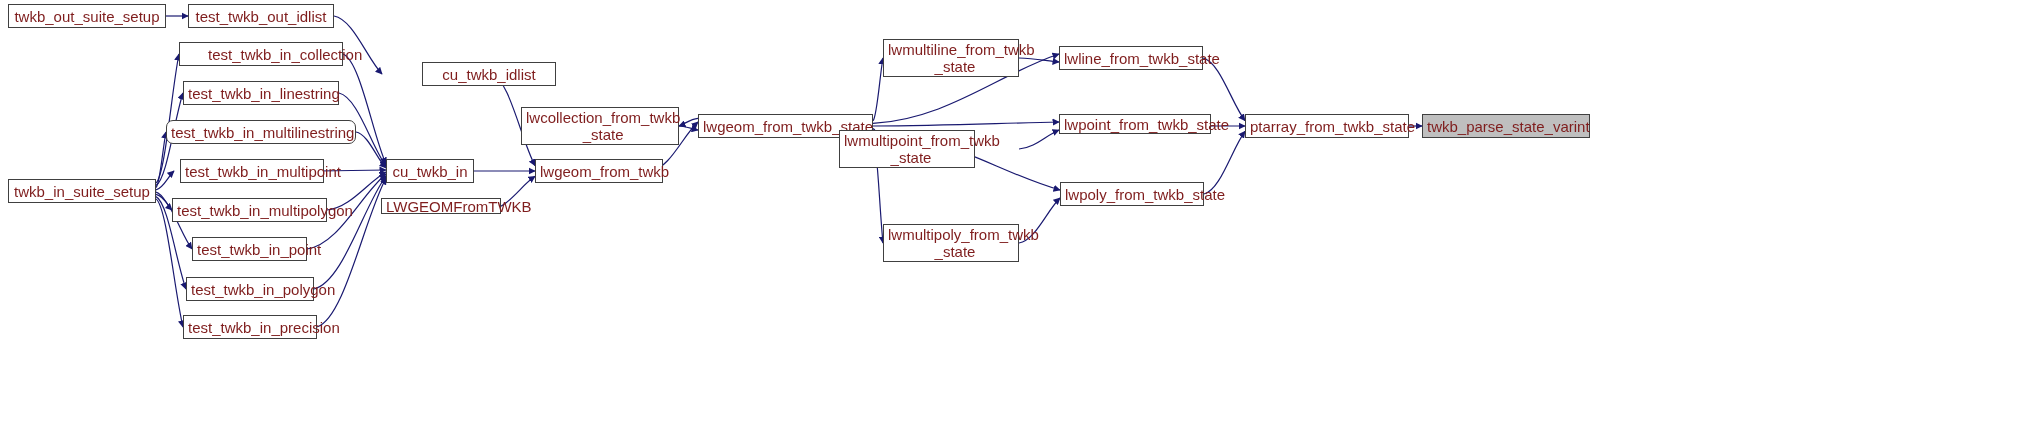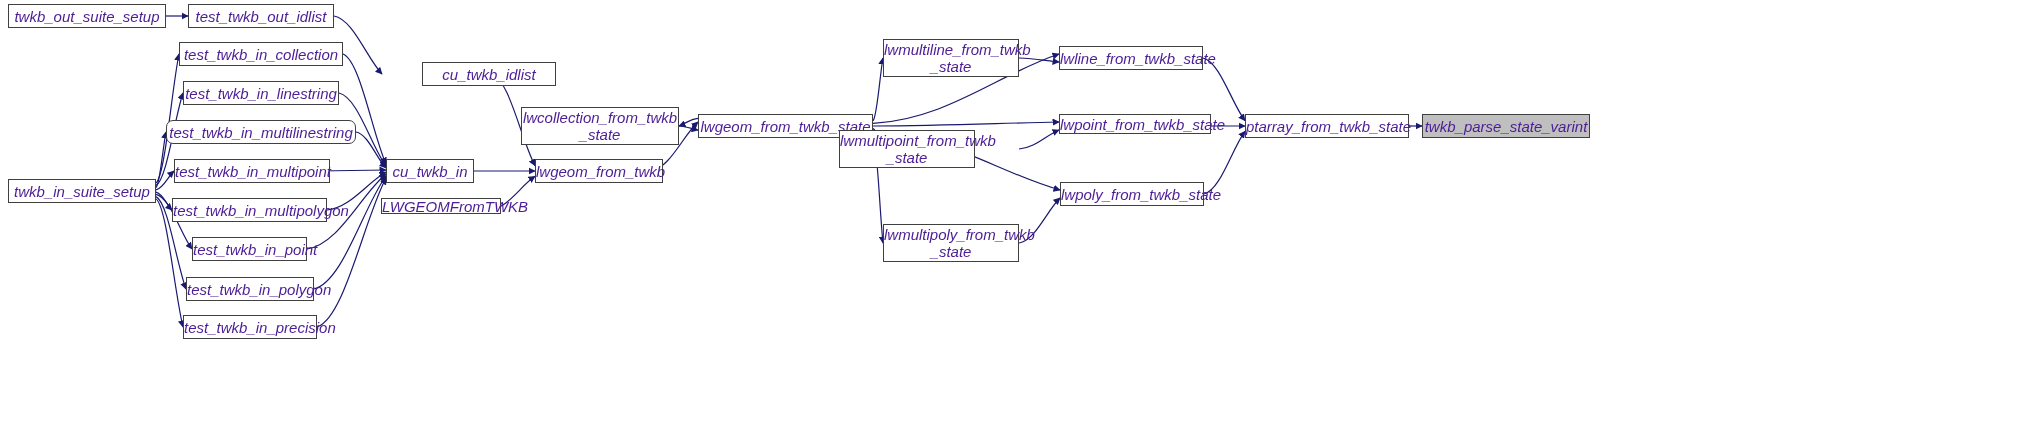--- a/index.html
+++ b/index.html
@@ -9,30 +9,28 @@
     background:#ffffff;
     font-family:"Liberation Sans", sans-serif;
     overflow:hidden;
   }
   #edges{position:absolute;left:0;top:0;width:2024px;height:443px;pointer-events:none;}
   .node{
     position:absolute;
     box-sizing:border-box;
     border:1px solid #404040;
     background:#ffffff;
-    color:#4c1d95;
+    color:#7f1d1d;
     font-size:15px;
     line-height:17px;
     display:flex;
     align-items:center;
-    justify-content:center;
     text-align:center;
     white-space:pre-line;
     letter-spacing:0px;
-    font-style:italic;
   }
   .node.highlight{background:#bfbfbf;}
   .node .lbl{display:block;width:100%;padding:0 4px;}
 </style>
 </head>
 <body>
 
 <div id="canvas">
   <svg id="edges" xmlns="http://www.w3.org/2000/svg">
     <defs>
@@ -76,36 +74,36 @@
         <path d="M 1019 243 C 1035.4 240.3, 1046.88 210.6, 1060 198" fill="none" stroke="#191970" stroke-width="1.2" marker-end="url(#arrow)"></path>
         <path d="M 1203 58 C 1219.8 61.76, 1231.56 103.12, 1245 120.66666666666667" fill="none" stroke="#191970" stroke-width="1.2" marker-end="url(#arrow)"></path>
         <path d="M 1211 126 L 1245 126" fill="none" stroke="#191970" stroke-width="1.2" marker-end="url(#arrow)"></path>
         <path d="M 1204 194 C 1220.4 190.24, 1231.88 148.88, 1245 131.33333333333334" fill="none" stroke="#191970" stroke-width="1.2" marker-end="url(#arrow)"></path>
         <path d="M 1409 126 L 1422 126" fill="none" stroke="#191970" stroke-width="1.2" marker-end="url(#arrow)"></path>
       </g>
   </svg>
   <div id="node-layer">
       <div class="node" style="left: 8px; top: 4px; width: 158px; height: 24px;"><span class="lbl">twkb_out_suite_setup</span></div>
       <div class="node" style="left: 188px; top: 4px; width: 146px; height: 24px;"><span class="lbl">test_twkb_out_idlist</span></div>
-      <div class="node" style="left: 179px; top: 42px; width: 164px; height: 24px;"><span class="lbl">test_twkb_in_collection</span></div>
+      <div class="node" style="left: 179px; top: 42px; width: 164px; height: 24px; padding-left: 24px;"><span class="lbl">test_twkb_in_collection</span></div>
       <div class="node" style="left: 382px; top: 62px; width: 134px; height: 24px; margin-left: 40px;"><span class="lbl">cu_twkb_idlist</span></div>
       <div class="node" style="left: 183px; top: 81px; width: 156px; height: 24px;"><span class="lbl">test_twkb_in_linestring</span></div>
       <div class="node" style="left: 166px; top: 120px; width: 190px; height: 24px; border-radius: 7px;"><span class="lbl">test_twkb_in_multilinestring</span></div>
       <div class="node" style="left: 521px; top: 107px; width: 158px; height: 38px;"><span class="lbl">lwcollection_from_twkb
 _state</span></div>
       <div class="node" style="left: 698px; top: 114px; width: 175px; height: 24px;"><span class="lbl">lwgeom_from_twkb_state</span></div>
       <div class="node" style="left: 883px; top: 39px; width: 136px; height: 38px;"><span class="lbl">lwmultiline_from_twkb
 _state</span></div>
       <div class="node" style="left: 1059px; top: 46px; width: 144px; height: 24px;"><span class="lbl">lwline_from_twkb_state</span></div>
       <div class="node" style="left: 1245px; top: 114px; width: 164px; height: 24px;"><span class="lbl">ptarray_from_twkb_state</span></div>
       <div class="node highlight" style="left: 1422px; top: 114px; width: 168px; height: 24px;"><span class="lbl">twkb_parse_state_varint</span></div>
       <div class="node" style="left: 1059px; top: 114px; width: 152px; height: 20px;"><span class="lbl">lwpoint_from_twkb_state</span></div>
       <div class="node" style="left: 839px; top: 130px; width: 136px; height: 38px;"><span class="lbl">lwmultipoint_from_twkb
 _state</span></div>
-      <div class="node" style="left: 174px; top: 159px; width: 156px; height: 24px;"><span class="lbl">test_twkb_in_multipoint</span></div>
+      <div class="node" style="left: 180px; top: 159px; width: 144px; height: 24px;"><span class="lbl">test_twkb_in_multipoint</span></div>
       <div class="node" style="left: 386px; top: 159px; width: 88px; height: 24px;"><span class="lbl">cu_twkb_in</span></div>
       <div class="node" style="left: 535px; top: 159px; width: 128px; height: 24px;"><span class="lbl">lwgeom_from_twkb</span></div>
       <div class="node" style="left: 1060px; top: 182px; width: 144px; height: 24px;"><span class="lbl">lwpoly_from_twkb_state</span></div>
       <div class="node" style="left: 172px; top: 198px; width: 155px; height: 24px;"><span class="lbl">test_twkb_in_multipolygon</span></div>
       <div class="node" style="left: 381px; top: 198px; width: 120px; height: 16px;"><span class="lbl">LWGEOMFromTWKB</span></div>
       <div class="node" style="left: 883px; top: 224px; width: 136px; height: 38px;"><span class="lbl">lwmultipoly_from_twkb
 _state</span></div>
       <div class="node" style="left: 192px; top: 237px; width: 115px; height: 24px;"><span class="lbl">test_twkb_in_point</span></div>
       <div class="node" style="left: 8px; top: 179px; width: 148px; height: 24px;"><span class="lbl">twkb_in_suite_setup</span></div>
       <div class="node" style="left: 186px; top: 277px; width: 128px; height: 24px;"><span class="lbl">test_twkb_in_polygon</span></div>

